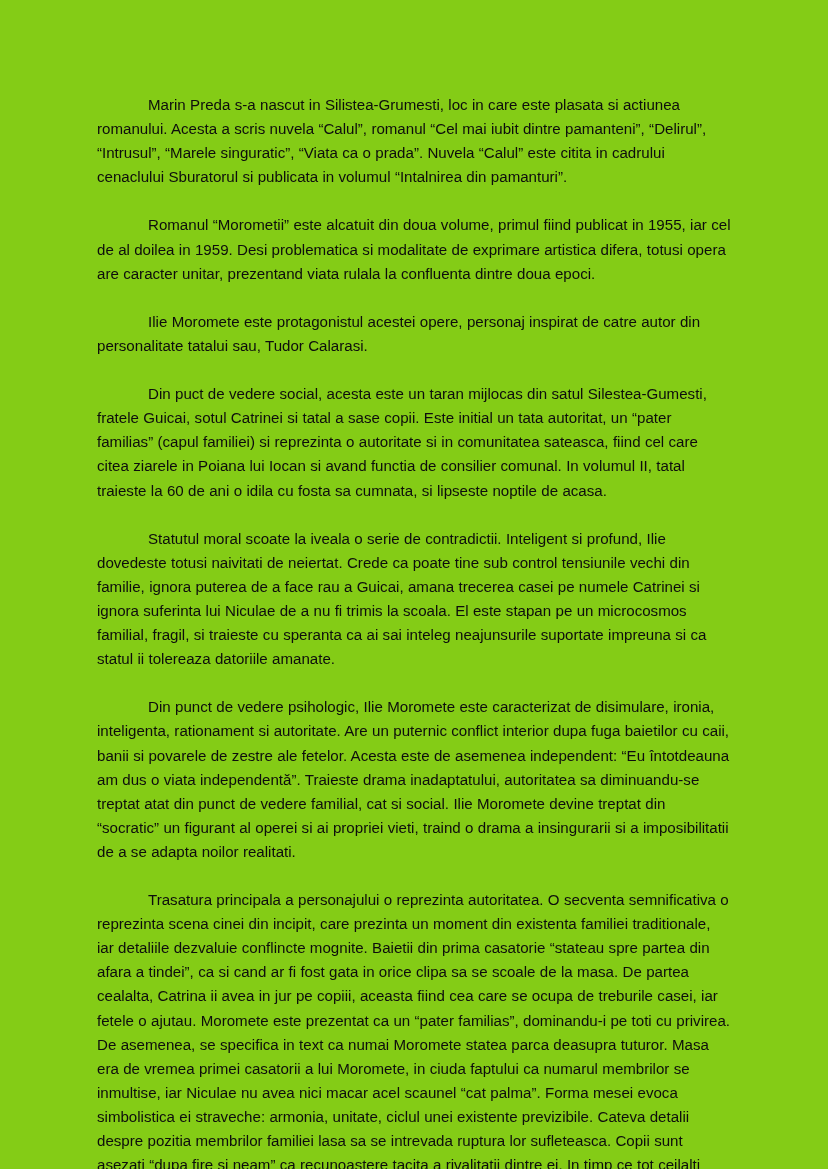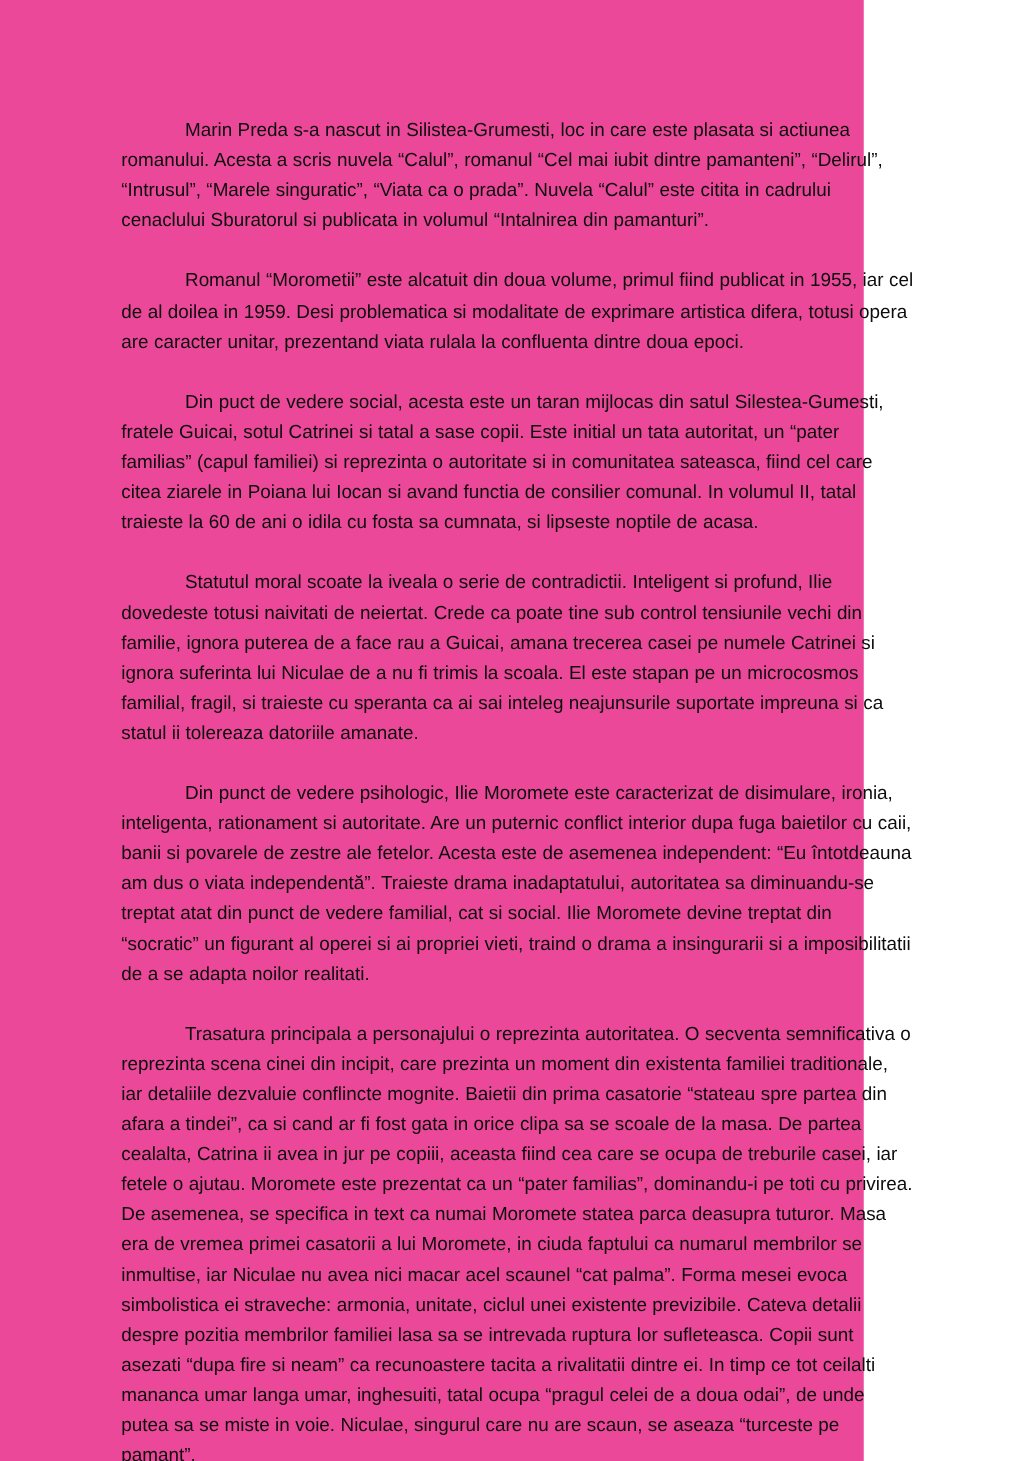--- a/index.html
+++ b/index.html
@@ -9,23 +9,23 @@
     background: #ffffff;
   }
   body {
     width: 828px;
     height: 1169px;
     overflow: hidden;
     font-family: "Liberation Sans", sans-serif;
   }
   .page {
     position: relative;
-    width: 691px;
+    width: 828px;
     height: 1169px;
-    background: #ec4899;
+    background: #84cc16;
     box-sizing: border-box;
   }
   .doc-body {
     position: absolute;
     left: 97px;
     top: 93px;
     width: 634px;
   }
   p.para {
     margin: 0 0 0 0;
@@ -44,18 +44,19 @@
     margin-top: 24.1px;
   }
 </style>
 </head>
 <body>
 
 <div class="page">
   <div class="doc-body">
     <p class="para">Marin Preda s-a nascut in Silistea-Grumesti, loc in care este plasata si actiunea romanului. Acesta a scris nuvela “Calul”, romanul “Cel mai iubit dintre pamanteni”, “Delirul”, “Intrusul”, “Marele singuratic”, “Viata ca o prada”. Nuvela “Calul” este citita in cadrului cenaclului Sburatorul si publicata in volumul “Intalnirea din pamanturi”.</p>
     <p class="para">Romanul “Morometii” este alcatuit din doua volume, primul fiind publicat in 1955, iar cel de al doilea in 1959. Desi problematica si modalitate de exprimare artistica difera, totusi opera are caracter unitar, prezentand viata rulala la confluenta dintre doua epoci.</p>
+    <p class="para">Ilie Moromete este protagonistul acestei opere, personaj inspirat de catre autor din personalitate tatalui sau, Tudor Calarasi.</p>
     <p class="para">Din puct de vedere social, acesta este un taran mijlocas din satul Silestea-Gumesti, fratele Guicai, sotul Catrinei si tatal a sase copii. Este initial un tata autoritat, un “pater familias” (capul familiei) si reprezinta o autoritate si in comunitatea sateasca, fiind cel care citea ziarele in Poiana lui Iocan si avand functia de consilier comunal.  In volumul II, tatal traieste la 60 de ani o idila cu fosta sa cumnata, si lipseste noptile de acasa.</p>
     <p class="para">Statutul moral scoate la iveala o serie de contradictii. Inteligent si profund, Ilie dovedeste totusi naivitati de neiertat. Crede ca poate tine sub control tensiunile vechi din familie, ignora puterea de a face rau a Guicai, amana trecerea casei pe numele Catrinei si ignora suferinta lui Niculae de a nu fi trimis la scoala. El este stapan pe un microcosmos familial, fragil, si traieste cu speranta ca ai sai inteleg neajunsurile suportate impreuna si ca statul ii tolereaza datoriile amanate.</p>
     <p class="para">Din punct de vedere psihologic, Ilie Moromete este caracterizat de disimulare, ironia, inteligenta, rationament si autoritate. Are un puternic conflict interior dupa fuga baietilor cu caii, banii si povarele de zestre ale fetelor. Acesta este de asemenea independent: “Eu întotdeauna am dus o viata independentă”. Traieste drama inadaptatului, autoritatea sa diminuandu-se treptat atat din punct de vedere familial, cat si social. Ilie Moromete devine treptat din “socratic” un figurant al operei si ai propriei vieti, traind o drama a insingurarii si a imposibilitatii de a se adapta noilor realitati.</p>
     <p class="para">Trasatura principala a personajului o reprezinta autoritatea. O secventa semnificativa o reprezinta scena cinei din incipit, care prezinta un moment din existenta familiei traditionale, iar detaliile dezvaluie conflincte mognite. Baietii din prima casatorie “stateau spre partea din afara a tindei”, ca si cand ar fi fost gata in orice clipa sa se scoale de la masa. De partea cealalta, Catrina ii avea in jur pe copiii, aceasta fiind cea care se ocupa de treburile casei, iar fetele o ajutau. Moromete este prezentat ca un “pater familias”, dominandu-i pe toti cu privirea. De asemenea, se specifica in text ca numai Moromete statea parca deasupra tuturor. Masa era de vremea primei casatorii a lui Moromete, in ciuda faptului ca numarul membrilor se inmultise, iar Niculae nu avea nici macar acel scaunel “cat palma”. Forma mesei evoca simbolistica ei straveche: armonia, unitate, ciclul unei existente previzibile. Cateva detalii despre pozitia membrilor familiei lasa sa se intrevada ruptura lor sufleteasca. Copii sunt asezati “dupa fire si neam” ca recunoastere tacita a rivalitatii dintre ei. In timp ce tot ceilalti mananca umar langa umar, inghesuiti, tatal ocupa “pragul celei de a doua odai”, de unde putea sa se miste in voie. Niculae, singurul care nu are scaun, se aseaza “turceste pe pamant”.</p>
   </div>
 </div>
 
 </body></html>

